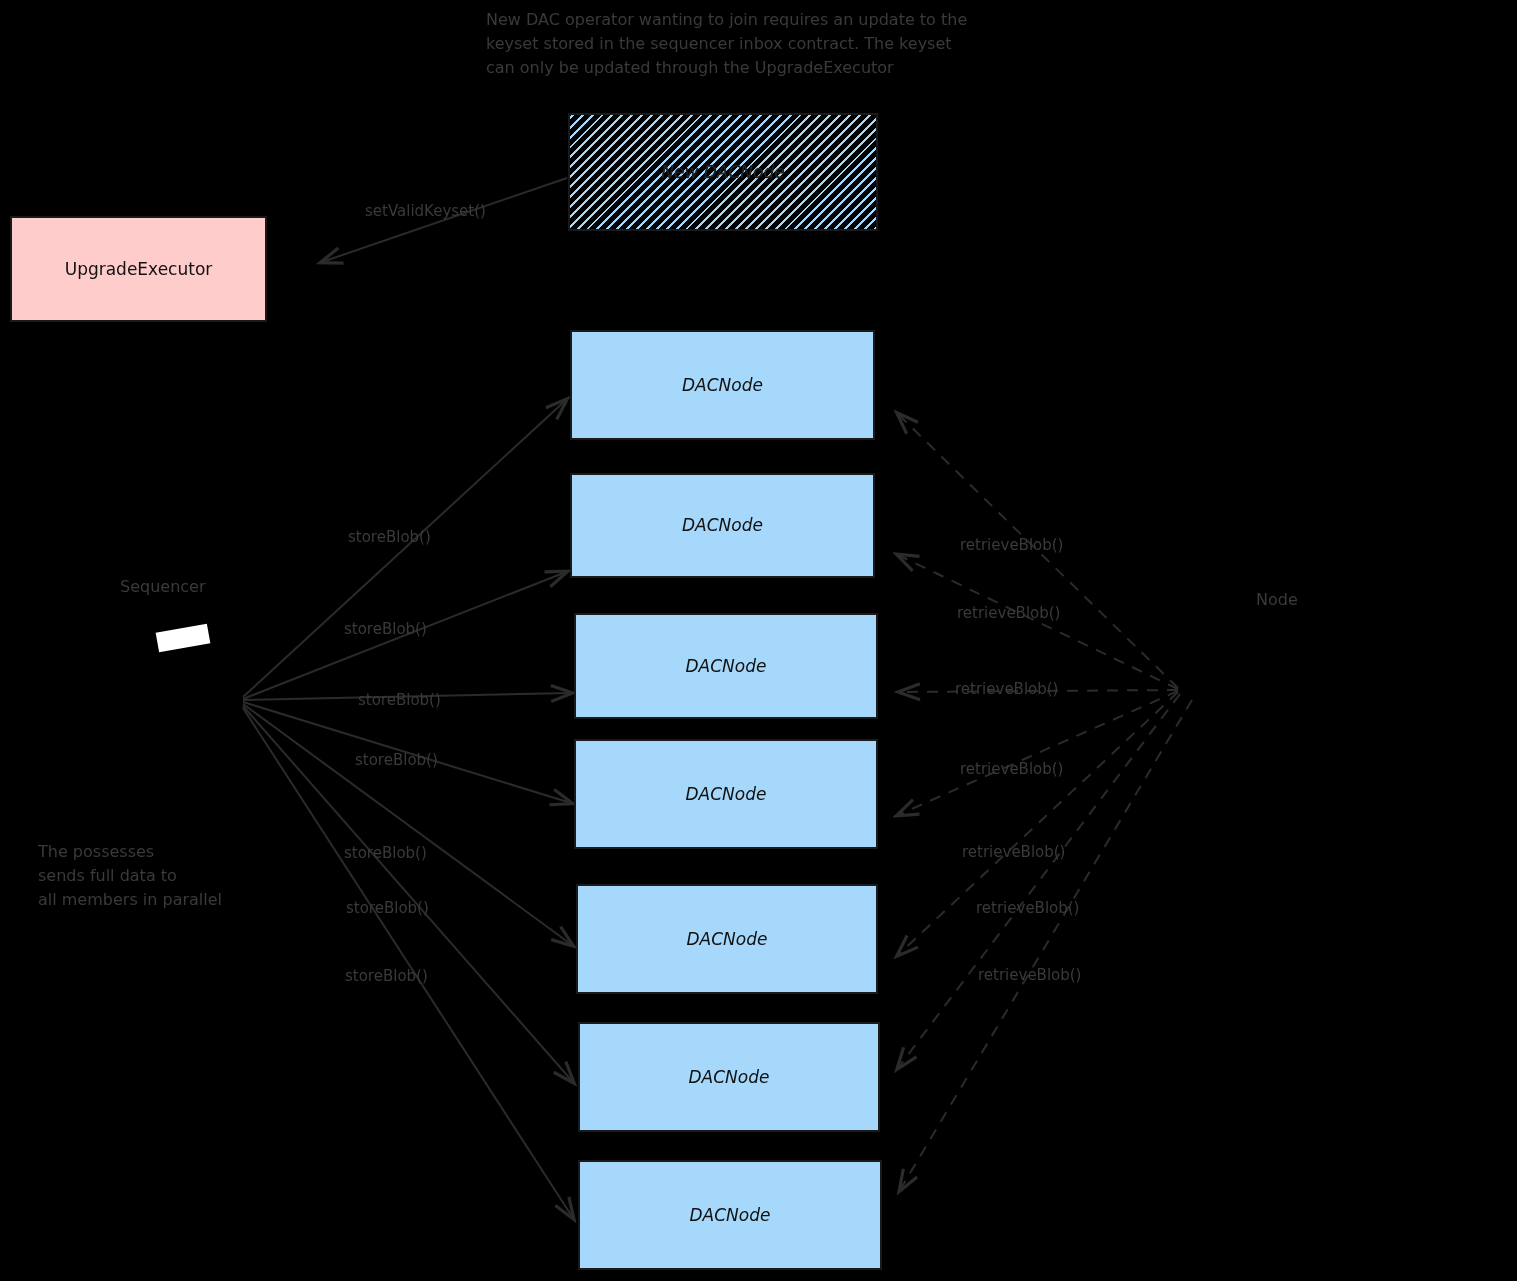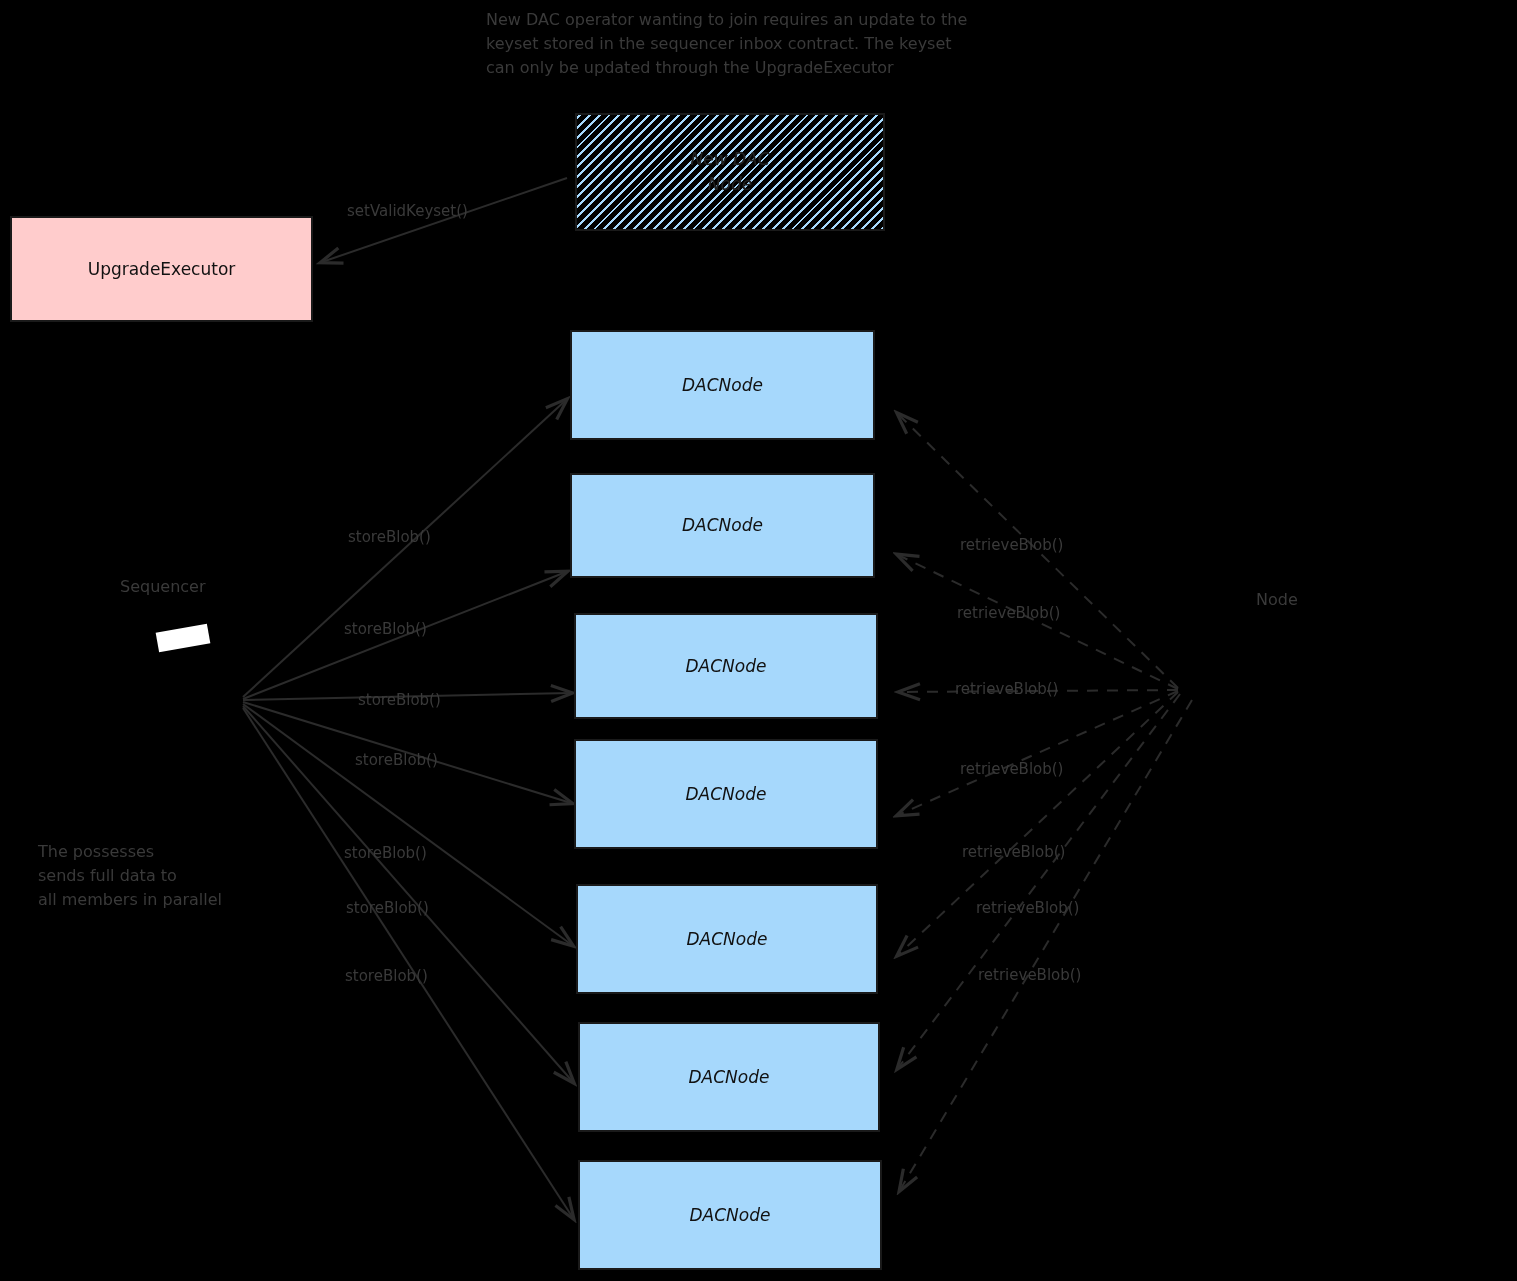--- a/index.html
+++ b/index.html
@@ -55,29 +55,28 @@
     position: absolute;
     border: 2px solid #1a1a1a;
     box-sizing: border-box;
     background-color: #000000;
     background-image: repeating-linear-gradient(
       -45deg,
       #a6d8fc 0px, #a6d8fc 2px,
       #000000 2px, #000000 7px
     );
     display: flex;
-    flex-direction: column;
+    flex-direction: row;
     align-items: center;
     justify-content: center;
     color: #222222;
     font-size: 17px;
     font-style: italic;
     line-height: 1.45;
     text-shadow: 0 0 1px #000;
-    margin-left: 7px;
   }
   .note {
     position: absolute;
     color: #3a3a3a;
     font-size: 16px;
     line-height: 1.5;
     white-space: pre-line;
     font-family: "DejaVu Sans", sans-serif;
   }
   .edge-label {
@@ -138,25 +137,25 @@
 
   <div class="note" style="left:466px; top:8px; width:640px;margin-left:20px;">New DAC operator wanting to join requires an update to the
 keyset stored in the sequencer inbox contract. The keyset
 can only be updated through the UpgradeExecutor</div>
 
   <div class="hatch-box" style="left:568px; top:113px; width:310px; height:118px;">
     <span class="ln">New DAC</span>
     <span class="ln">Node</span>
   </div>
 
-  <div class="upgrade-box" style="left:10px; top:216px; width:303px; height:106px;">
+  <div class="upgrade-box" style="left:10px; top:216px; width:257px; height:106px;">
     <span>UpgradeExecutor</span>
   </div>
 
-  <div class="edge-label" style="left:347px; top:202px;">setValidKeyset()</div>
+  <div class="edge-label" style="left:365px; top:202px;">setValidKeyset()</div>
 
   <div class="actor-label" style="left:120px; top:577px;">Sequencer</div>
   <div class="seq-glyph" style="left:157px; top:628px;"></div>
 
   <div class="actor-label" style="left:1256px; top:590px;">Node</div>
 
   <div class="note" style="left:38px; top:840px; width:250px;">The possesses
 sends full data to
 all members in parallel</div>
 

